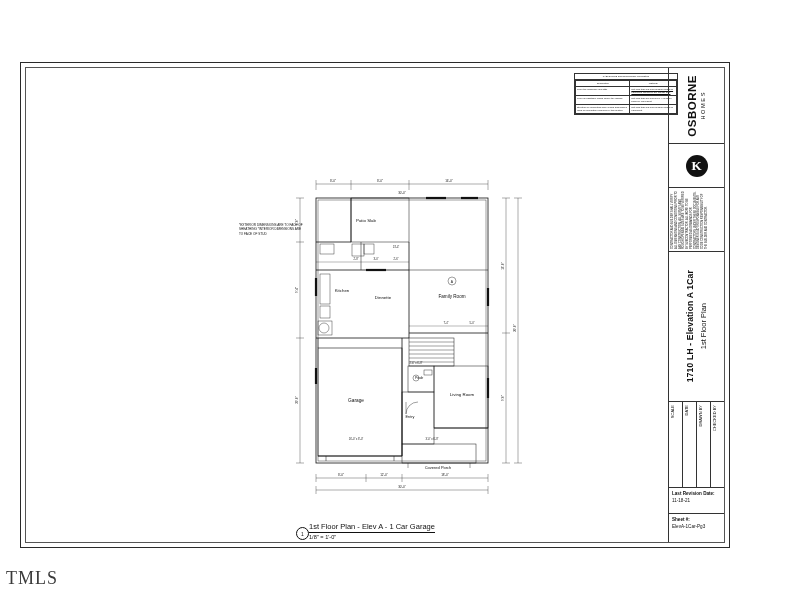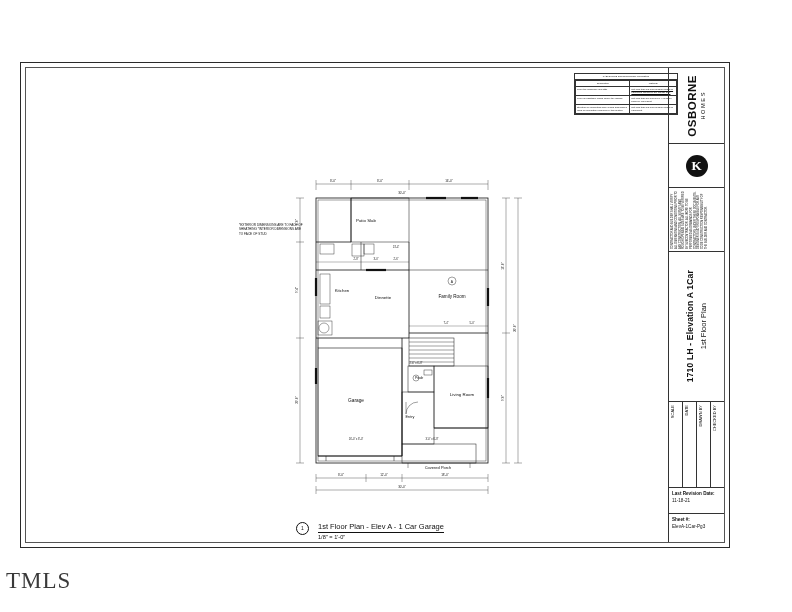--- a/index.html
+++ b/index.html
@@ -33,21 +33,21 @@
     bottom: 4px;
     border: 1px solid #555;
     box-sizing: border-box;
   }
   
   #watermark {
     position: absolute;
     left: 6px;
     top: 568px;
     font-family: "Liberation Serif", serif;
-    font-size: 23px;
+    font-size: 18px;
     letter-spacing: 1px;
     color: #3a3a3a;
   }
   
   #titleblock {
     position: absolute;
     right: 5px;
     top: 5px;
     width: 56px;
     bottom: 5px;
@@ -241,22 +241,22 @@
   
   #caption {
     position: absolute;
     left: 275px;
     top: 452px;
     width: 230px;
     color: #111;
   }
   #caption .cap-row {
     display: flex;
-    align-items: center;
-    gap: 9px;
+    align-items: flex-end;
+    gap: 0;
   }
   .cap-num {
     width: 11px;
     height: 11px;
     border-radius: 50%;
     border: 0.7px solid #111;
     font-size: 5px;
     display: flex;
     align-items: center;
     justify-content: center;

